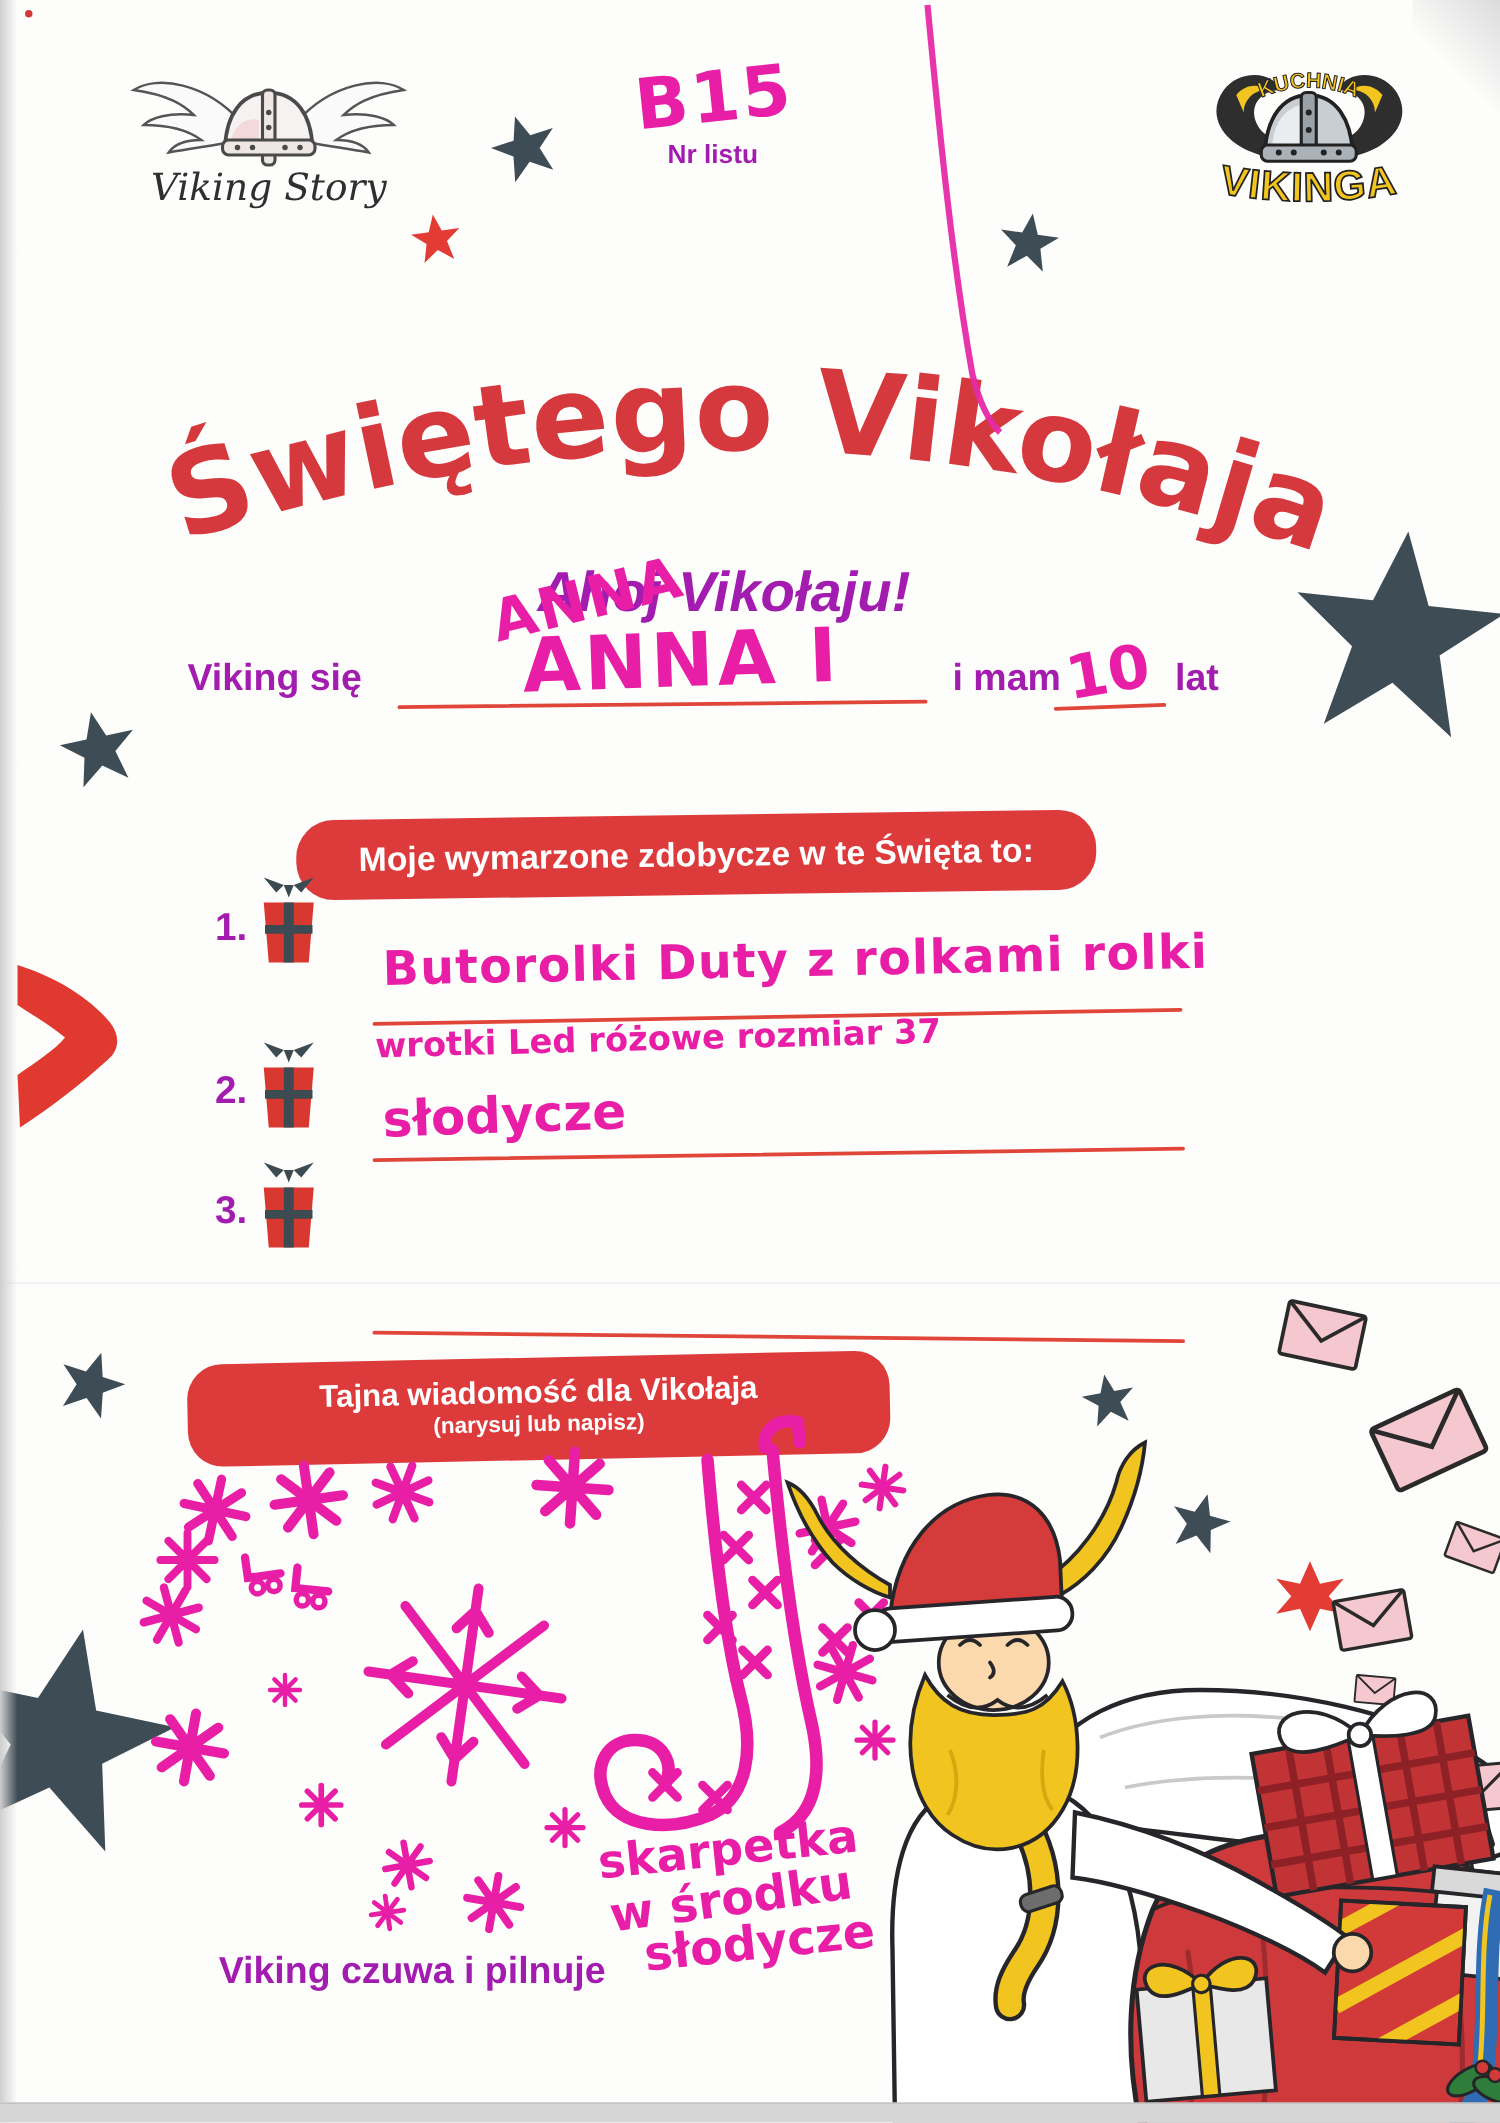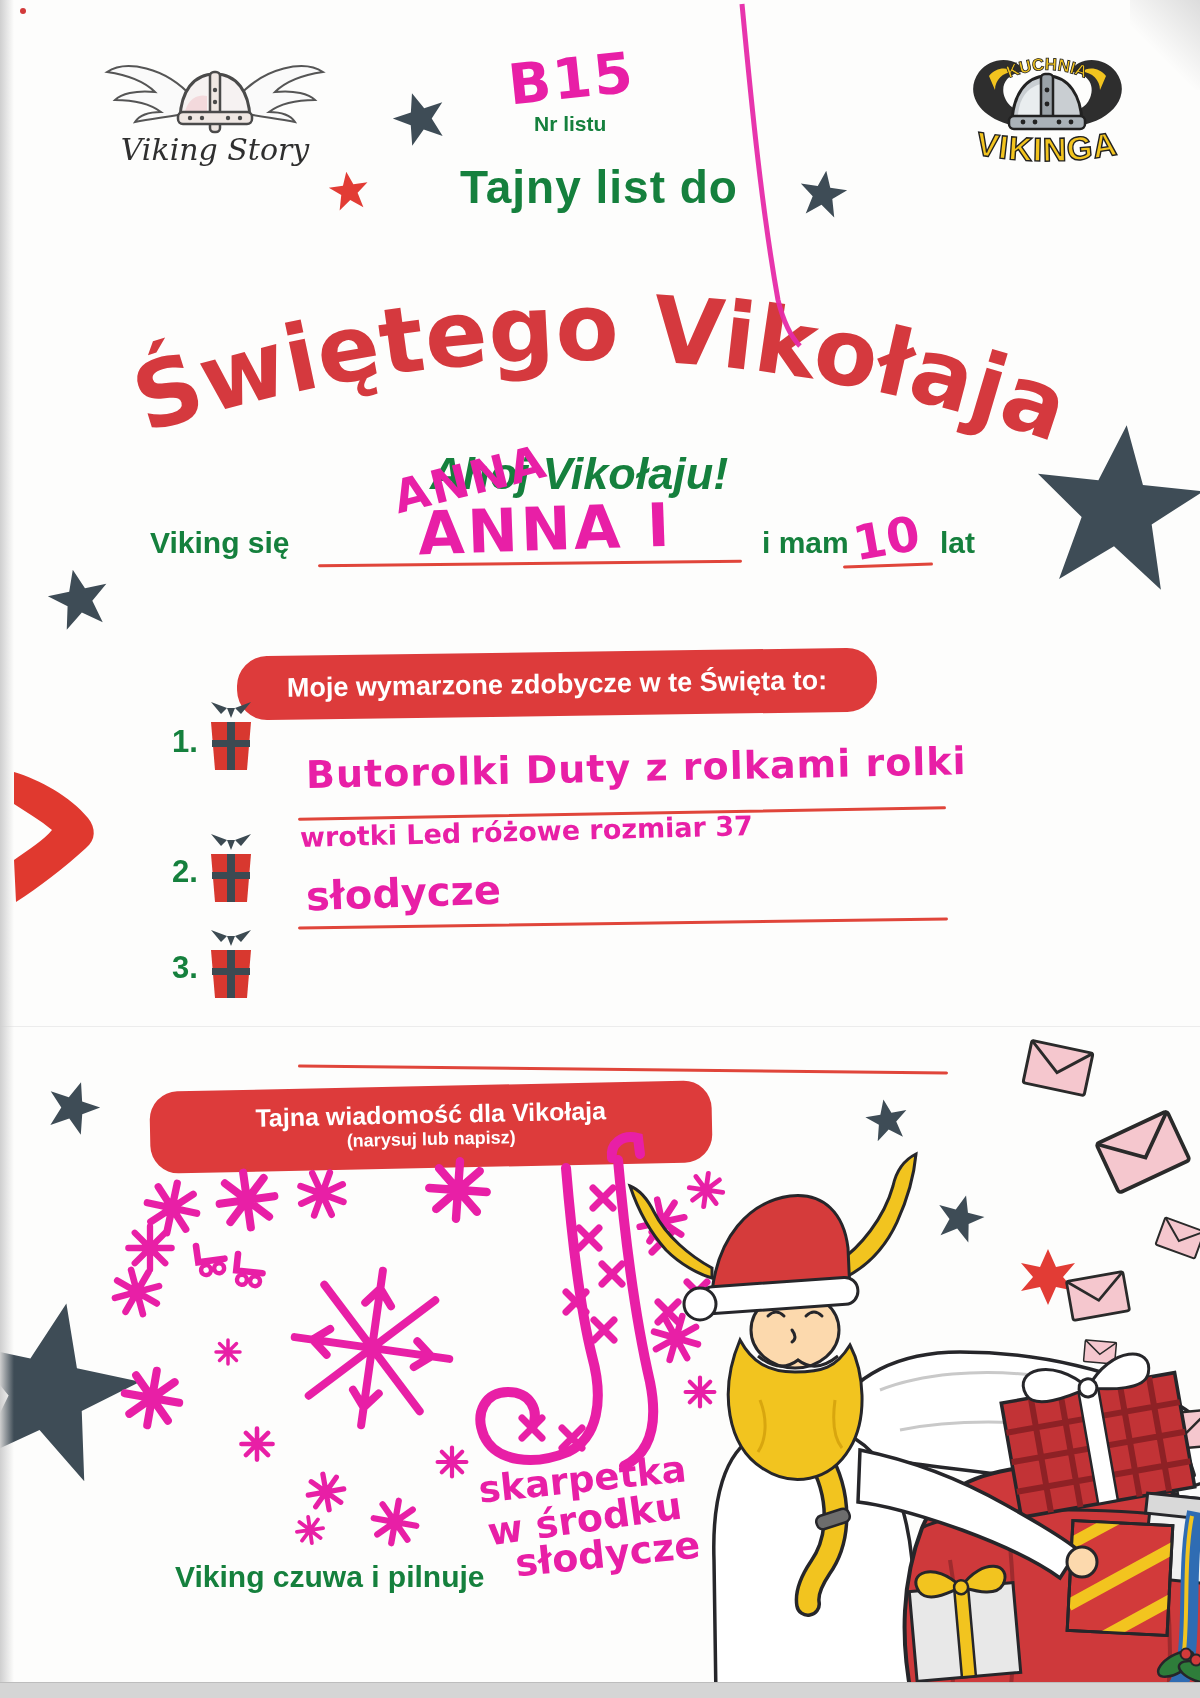--- a/index.html
+++ b/index.html
@@ -1,35 +1,34 @@
 <!DOCTYPE html>
 <html><head>
 <meta charset="utf-8">
 <style>
   html,body{margin:0;padding:0;background:#e9e9e9;}
   .page{position:relative;width:1200px;height:1698px;background:#fdfdfc;overflow:hidden;
         font-family:"Liberation Sans",sans-serif;}
   .abs{position:absolute;}
-  .print{color:#15803d;font-family:"Liberation Sans",sans-serif;font-weight:bold;z-index:2;}
+  .print{color:#a21caf;font-family:"Liberation Sans",sans-serif;font-weight:bold;z-index:2;}
   .hand{color:#e81fa6;font-family:"DejaVu Sans",sans-serif;font-weight:bold;z-index:4;white-space:nowrap;}
   .rline{position:absolute;height:3px;background:#e0453a;border-radius:2px;z-index:1;}
   .banner{position:absolute;background:#dd3b3b;color:#ffffff;text-align:center;z-index:2;
           font-family:"Liberation Sans",sans-serif;font-weight:bold;}
   .decor{position:absolute;left:0;top:0;z-index:3;pointer-events:none;}
   .logo{position:absolute;z-index:2;}
   .scanedge{position:absolute;z-index:6;pointer-events:none;}
 </style>
 </head>
 <body>
 
 <div class="page">
 
   <div class="abs hand" style="left:508px;top:46px;font-size:56px;transform:rotate(-6deg);letter-spacing:2px;">B15</div>
   <div class="abs print" style="left:534px;top:112px;font-size:21px;">Nr listu</div>
-  <div class="abs print" style="left:460px;top:160px;font-size:46px;letter-spacing:1px;">Tajny list do</div>
 
   <svg class="abs" style="left:55px;top:248px;z-index:2;" width="1090" height="240" viewBox="0 0 1090 240">
     <path id="titlearc" d="M 35 205 Q 545 14 1055 215" fill="none"></path>
     <text font-family="DejaVu Sans, sans-serif" font-weight="bold" font-size="92" fill="#d5393e">
       <textPath href="#titlearc" startOffset="50%" text-anchor="middle">Świętego Vikołaja</textPath>
     </text>
   </svg>
 
   <div class="abs print" style="left:430px;top:448px;font-size:45px;font-style:italic;">Ahoj Vikołaju!</div>
 

